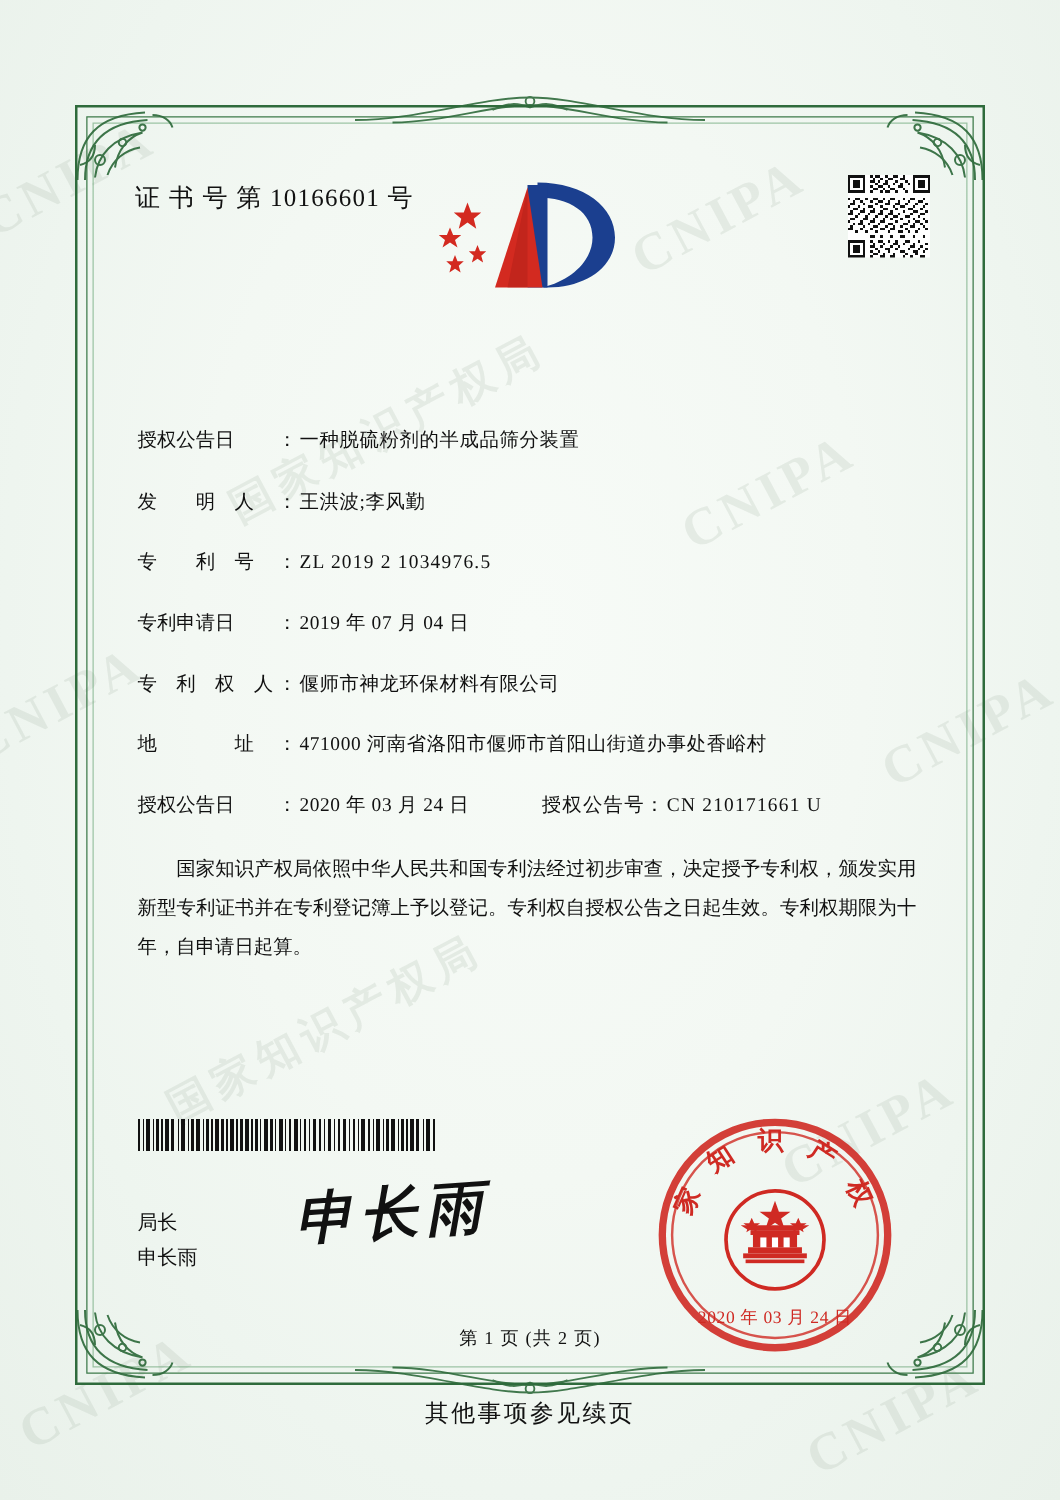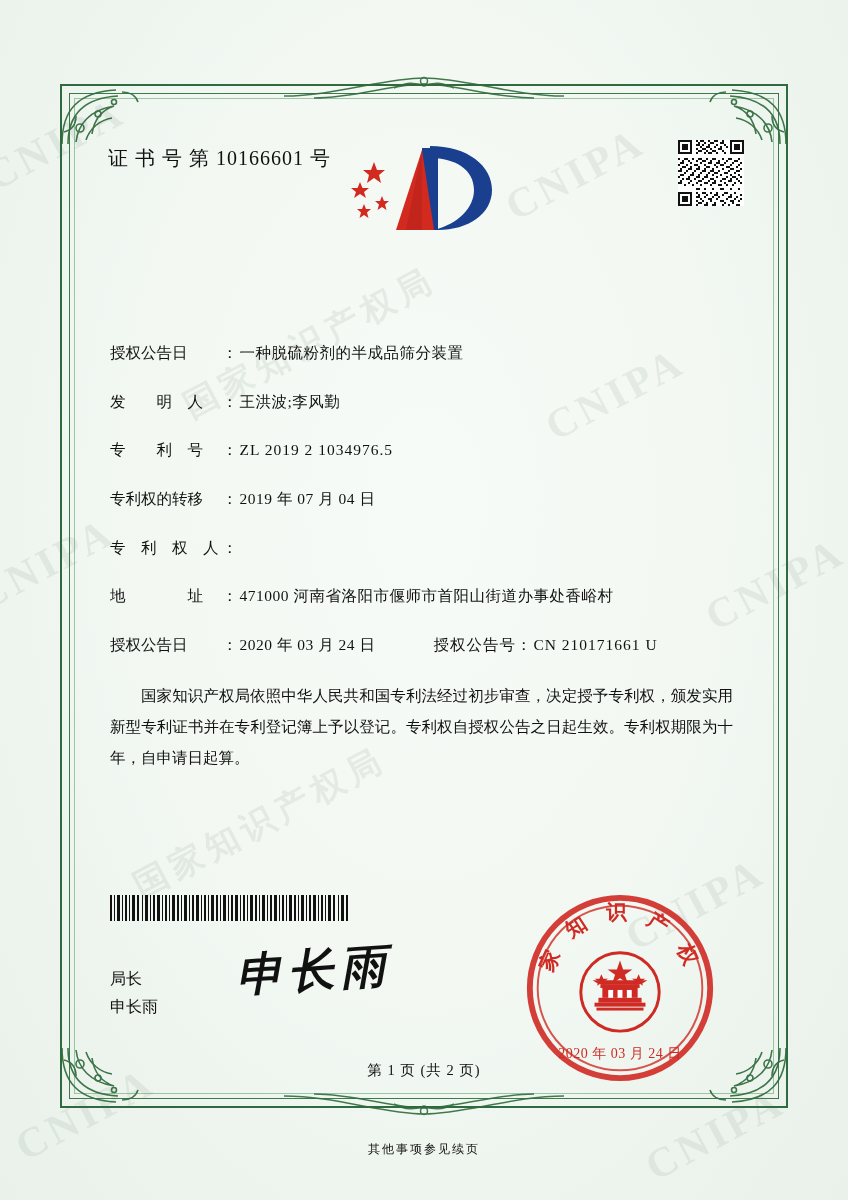--- a/index.html
+++ b/index.html
@@ -241,23 +241,23 @@
     font-size: 14.5px;
     color: #111;
     letter-spacing: 1px;
     margin-top: 45px;
   }
 
   .footer-note {
     position: absolute;
     left: 0;
     right: 0;
-    bottom: 42px;
+    bottom: 56px;
     text-align: center;
-    font-size: 12px;
+    font-size: 19px;
     color: #111;
     letter-spacing: 2px;
   }
 </style>
 </head>
 <body>
 
 <div class="page">
 
   <div class="watermarks">
@@ -602,28 +602,29 @@
         <span class="val">王洪波;李风勤</span>
       </div>
 
       <div class="field">
         <span class="lbl">专　　利　号</span>
         <span class="colon">：</span>
         <span class="val mono">ZL 2019 2 1034976.5</span>
       </div>
 
       <div class="field">
-        <span class="lbl">专利权的转移</span>
+        <span class="lbl">专利申请日</span>
         <span class="colon">：</span>
         <span class="val">2019 年 07 月 04 日</span>
       </div>
 
       <div class="field">
         <span class="lbl">专　利　权　人</span>
         <span class="colon">：</span>
+        <span class="val">偃师市神龙环保材料有限公司</span>
       </div>
 
       <div class="field">
         <span class="lbl">地　　　　址</span>
         <span class="colon">：</span>
         <span class="val">471000 河南省洛阳市偃师市首阳山街道办事处香峪村</span>
       </div>
 
       <div class="field two-col">
         <span class="lbl">授权公告日</span>

